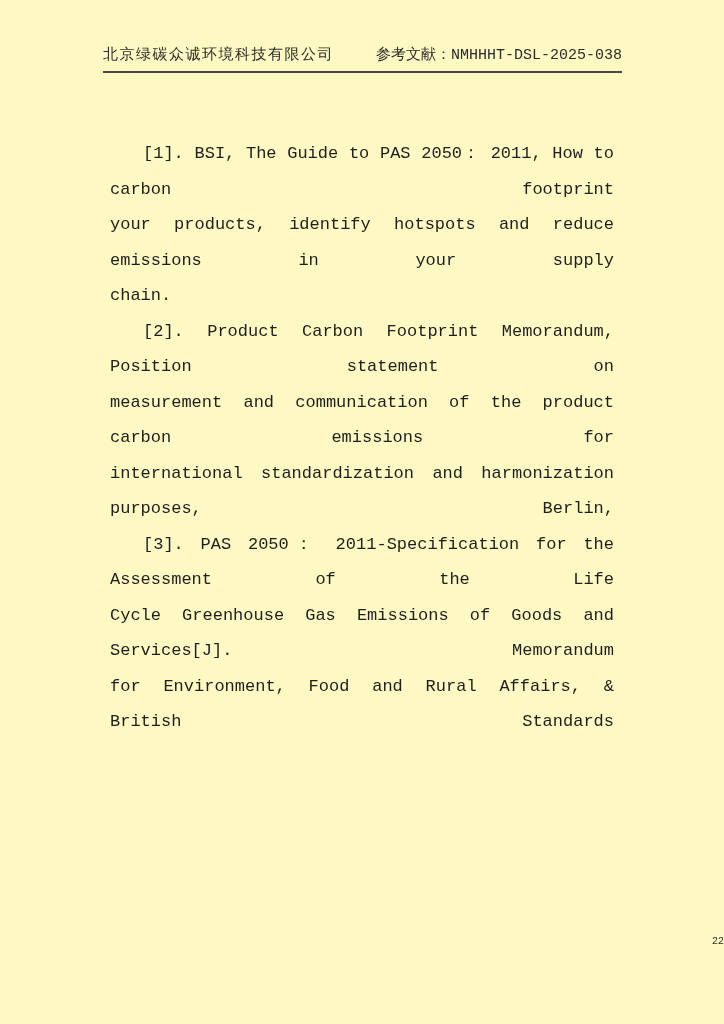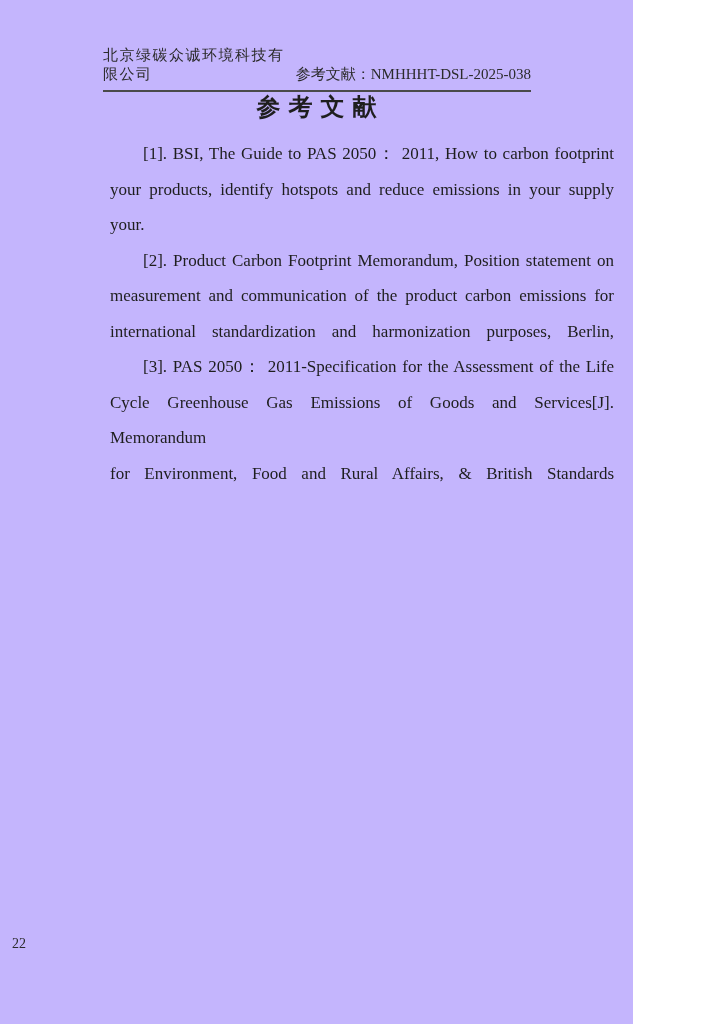--- a/index.html
+++ b/index.html
@@ -1,22 +1,22 @@
 <!DOCTYPE html>
 <html><head>
 <meta charset="utf-8">
 <style>
   * { margin: 0; padding: 0; box-sizing: border-box; }
   html, body { background: #ffffff; }
   .page {
     position: relative;
-    width: 633px;
+    width: 724px;
     height: 1024px;
-    background: #c4b5fd;
-    font-family: Liberation Serif, serif;
+    background: #fef9c3;
+    font-family: Liberation Mono, monospace;
     color: #212121;
     overflow: hidden;
   }
   .doc-header {
     position: absolute;
     top: 46px;
     left: 103px;
     right: 102px;
     display: flex;
     justify-content: space-between;
@@ -55,45 +55,44 @@
     text-align: justify;
     text-align-last: justify;
   }
   .ref-line.first { text-indent: 33px; }
   .ref-line.last { text-align: left; text-align-last: left; }
   .page-footer {
     position: absolute;
     top: 936px;
     left: 12px;
     right: 0;
-    text-align: left;
-    font-size: 14px;
+    text-align: right;
+    font-size: 10px;
     color: #2b2b2b;
   }
 </style>
 </head>
 <body>
 
 <div class="page">
 
   <div class="doc-header">
     <span class="company">北京绿碳众诚环境科技有限公司</span>
     <span class="docnum-group">
       <span>参考文献：</span><span>NMHHHT-DSL-2025-038</span>
     </span>
   </div>
 
-  <div class="page-title">参考文献</div>
 
   <div class="references">
 
     <div>
       <div class="ref-line first">[1]. BSI, The Guide to PAS 2050： 2011, How to carbon footprint</div>
       <div class="ref-line">your products, identify hotspots and reduce emissions in your supply</div>
-      <div class="ref-line last">your.</div>
+      <div class="ref-line last">chain.</div>
     </div>
 
     <div>
       <div class="ref-line first">[2]. Product Carbon Footprint Memorandum, Position statement on</div>
       <div class="ref-line">measurement and communication of the product carbon emissions for</div>
       <div class="ref-line">international standardization and harmonization purposes, Berlin,</div>
     </div>
 
     <div>
       <div class="ref-line first">[3]. PAS 2050： 2011-Specification for the Assessment of the Life</div>

